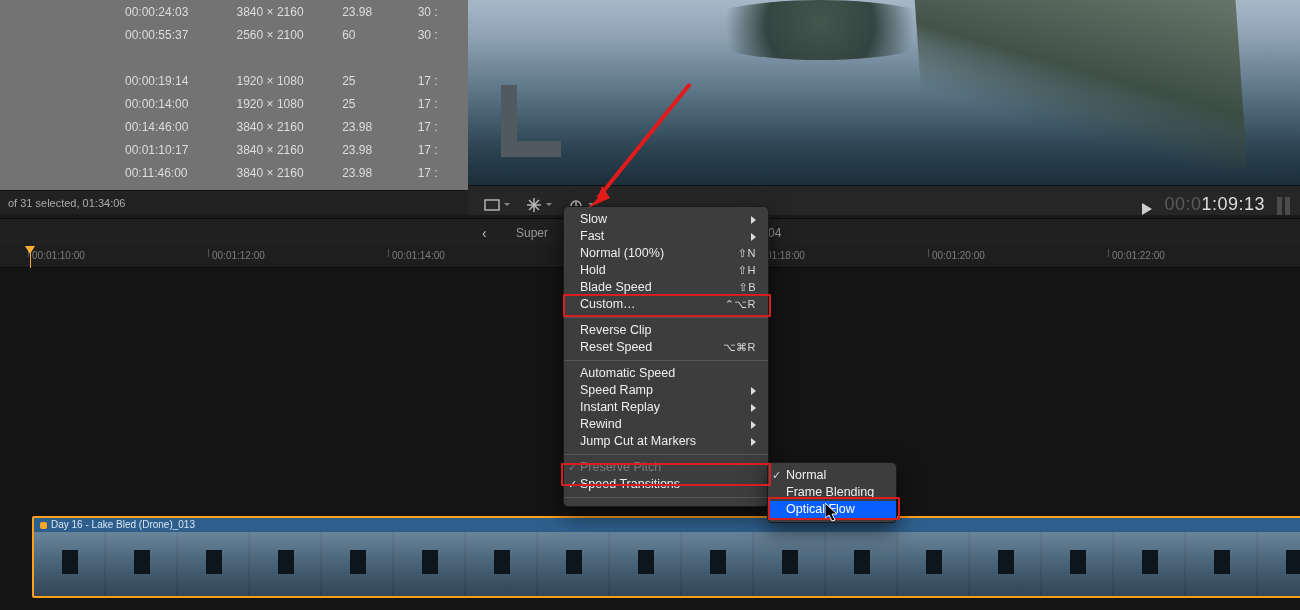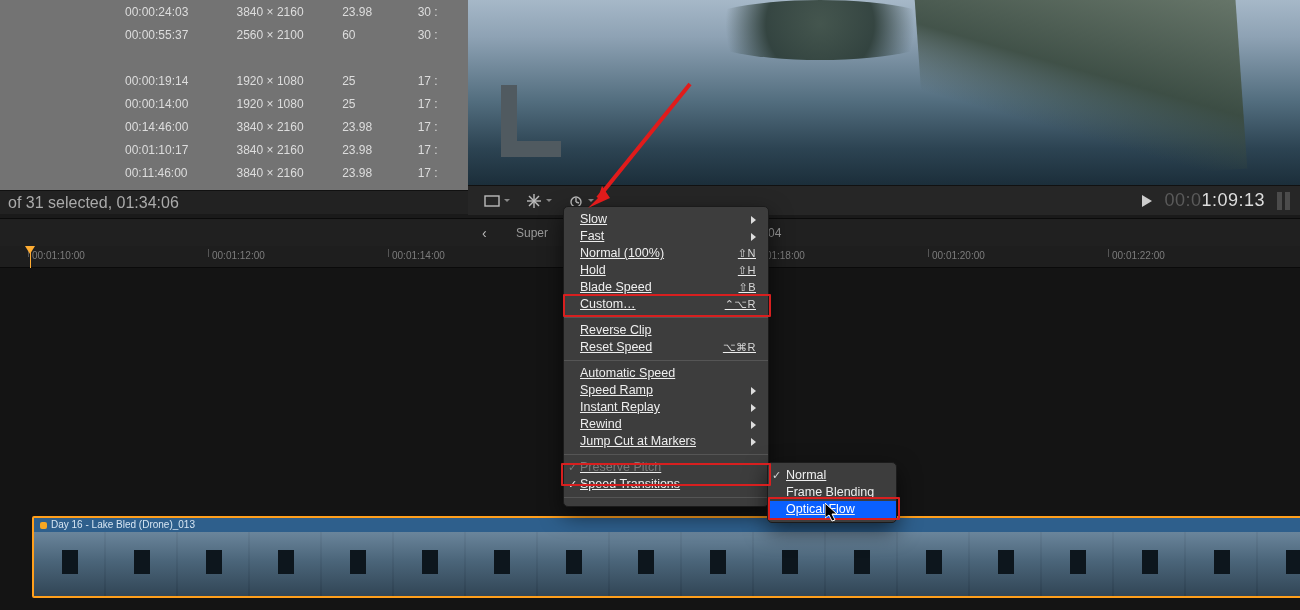--- a/index.html
+++ b/index.html
@@ -54,21 +54,21 @@
 
   .status-bar {
     position: absolute;
     left: 0;
     top: 190px;
     width: 468px;
     height: 24px;
     line-height: 24px;
     background: #222;
     color: #aaa;
-    font-size: 16px;
+    font-size: 11px;
     padding-left: 8px;
     border-top: 1px solid #111;
     box-sizing: border-box;
   }
 
   
   .viewer {
     position: absolute;
     left: 468px;
     top: 0;
@@ -111,22 +111,22 @@
   
   .viewer-strip {
     position: absolute;
     left: 468px;
     right: 0;
     top: 185px;
     height: 30px;
     background: #262626;
     border-top: 1px solid #111;
     display: flex;
-    align-items: center;
-    padding: 12px 10px;
+    align-items: flex-end;
+    padding: 0 10px;
     box-sizing: border-box;
   }
   .tool-btn {
     width: 20px;
     height: 20px;
     color: #aaa;
     margin: 0 4px;
     position: relative;
     display: inline-flex;
     align-items: center;
@@ -305,21 +305,20 @@
     left: 563px;
     top: 206px;
     width: 204px;
     background: #3d3d3d;
     border: 1px solid #1b1b1b;
     border-radius: 5px;
     box-shadow: 0 8px 22px rgba(0,0,0,.6);
     padding: 4px 0;
     font-size: 12.5px;
     color: #eee;
-    text-decoration: underline;
   }
   .ctx .mi {
     height: 17px;
     line-height: 17px;
     padding: 0 12px 0 16px;
     display: flex;
     align-items: center;
     position: relative;
     cursor: pointer;
   }

